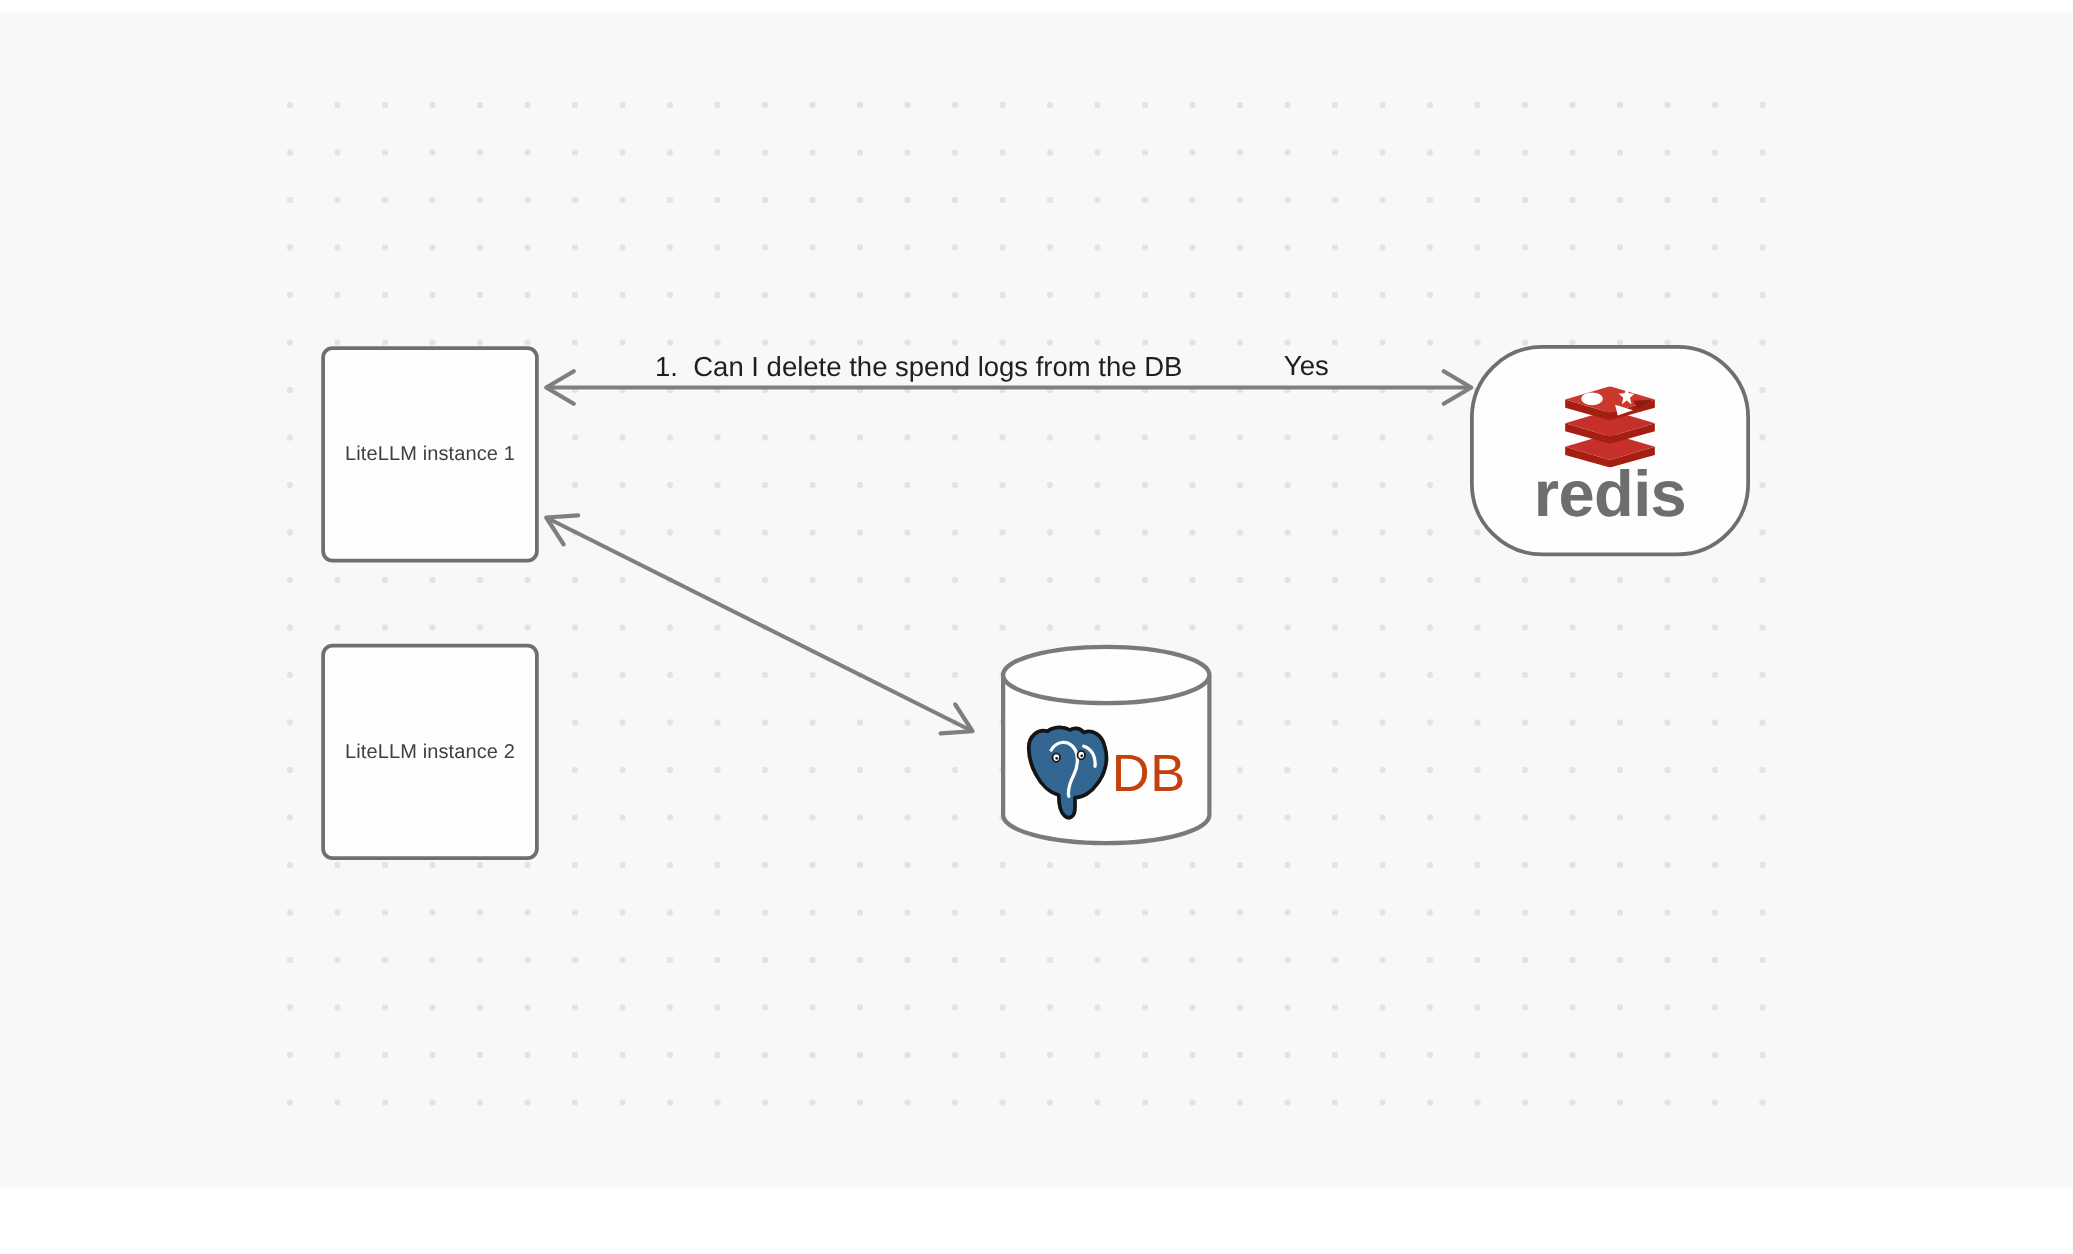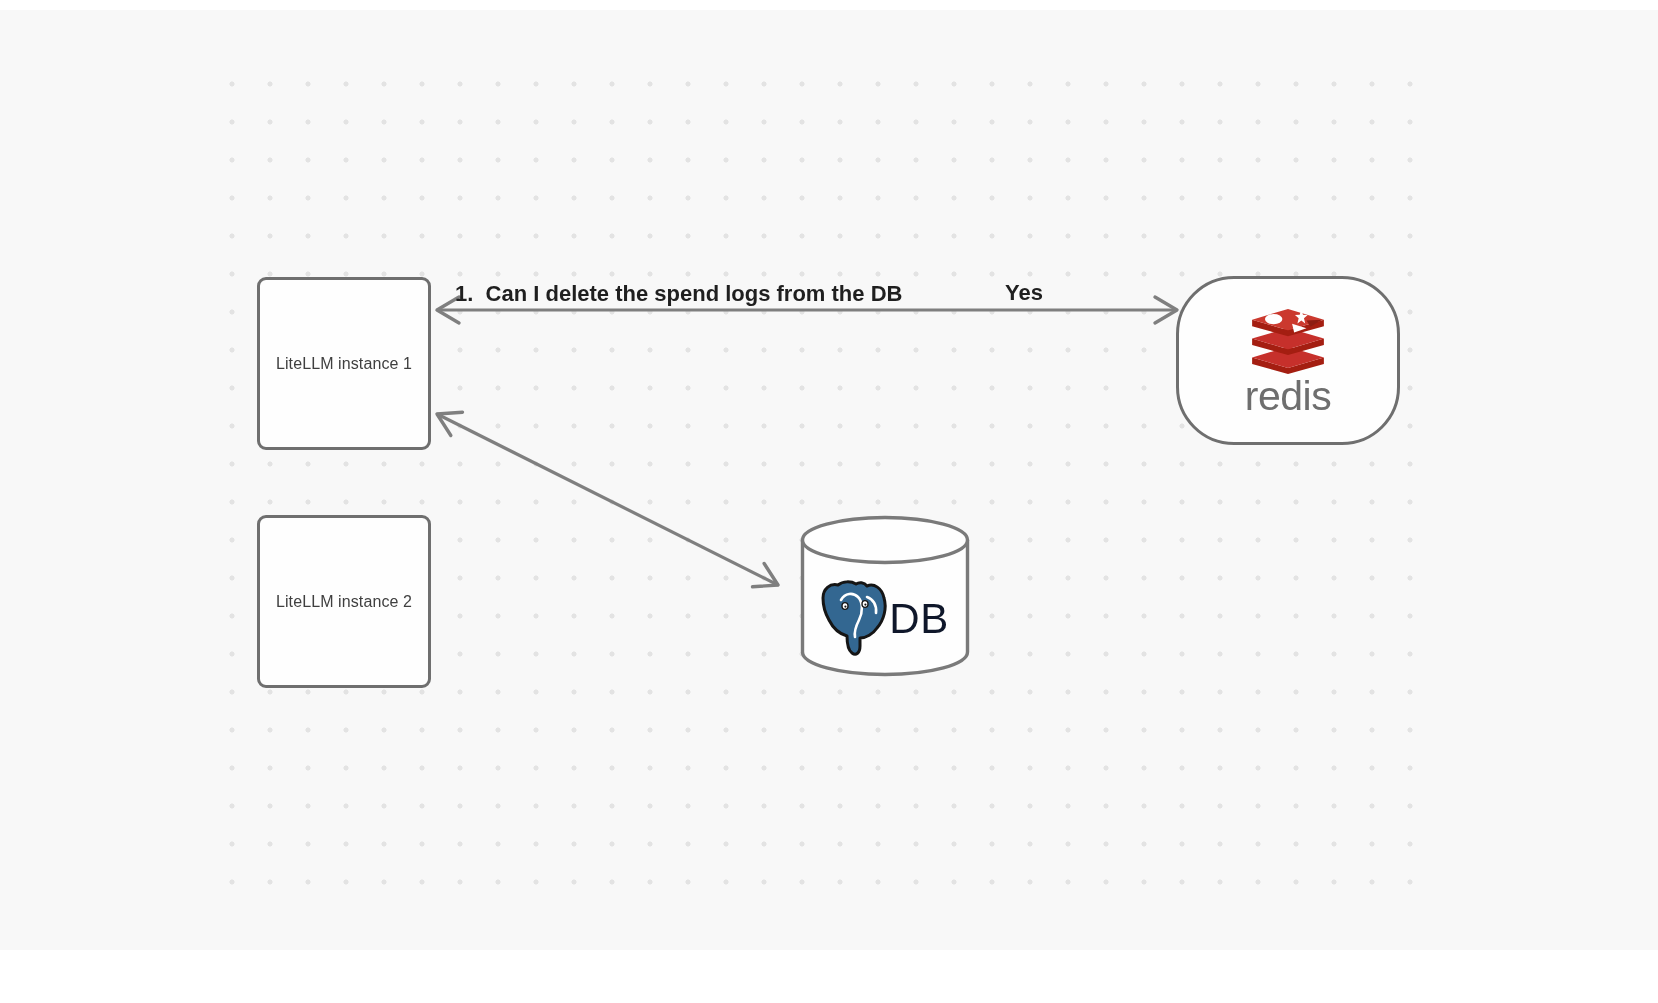--- a/index.html
+++ b/index.html
@@ -27,45 +27,45 @@
     display:flex;align-items:center;justify-content:center;
   }
   .node-box .label{
     font-size:16px;color:#3f3f3f;letter-spacing:0.1px;
   }
   .box1{top:277px;}
   .box2{top:515px;}
   .box3{top:757px;}
   .edge-label{
     position:absolute;
-    font-size:22px;font-weight:bold;color:#1f1f1f;
-    white-space:pre;line-height:26px;
+    font-size:22px;font-weight:normal;color:#1f1f1f;
+    text-align:center;white-space:pre;line-height:26px;
   }
   .edge-label.e1{left:455px;top:281px;width:560px;}
   .edge-label.yes{left:1005px;top:280px;width:80px;}
   .edge-label.e2{left:560px;top:452px;width:560px;}
   .redis-node{
     position:absolute;left:1176px;top:276px;width:224px;height:169px;
     background:#fefefe;border:3px solid #6f6f6f;border-radius:58px;
     box-sizing:border-box;
     display:flex;flex-direction:column;align-items:center;justify-content:center;
     padding-top:4px;
   }
   .redis-wordmark{
-    font-size:41px;font-weight:normal;color:#6e6e6e;
+    font-size:52px;font-weight:bold;color:#6e6e6e;
     letter-spacing:-0.5px;line-height:40px;margin-top:2px;
   }
   .db-node{position:absolute;left:800px;top:515px;width:170px;height:162px;}
   .db-cyl{position:absolute;left:0;top:0;}
   .db-content{
     position:absolute;left:0;top:62px;width:170px;height:84px;
     display:flex;align-items:center;justify-content:center;
   }
   .db-label{
-    font-size:42px;font-weight:500;color:#0f172a;margin-left:-2px;letter-spacing:0.5px;
+    font-size:42px;font-weight:500;color:#c2410c;margin-left:-2px;letter-spacing:0.5px;
   }
 </style>
 </head>
 <body>
 
 <div class="page">
 
   <div class="band top"></div>
   <div class="band bottom"></div>
   <div class="dotgrid"></div>

